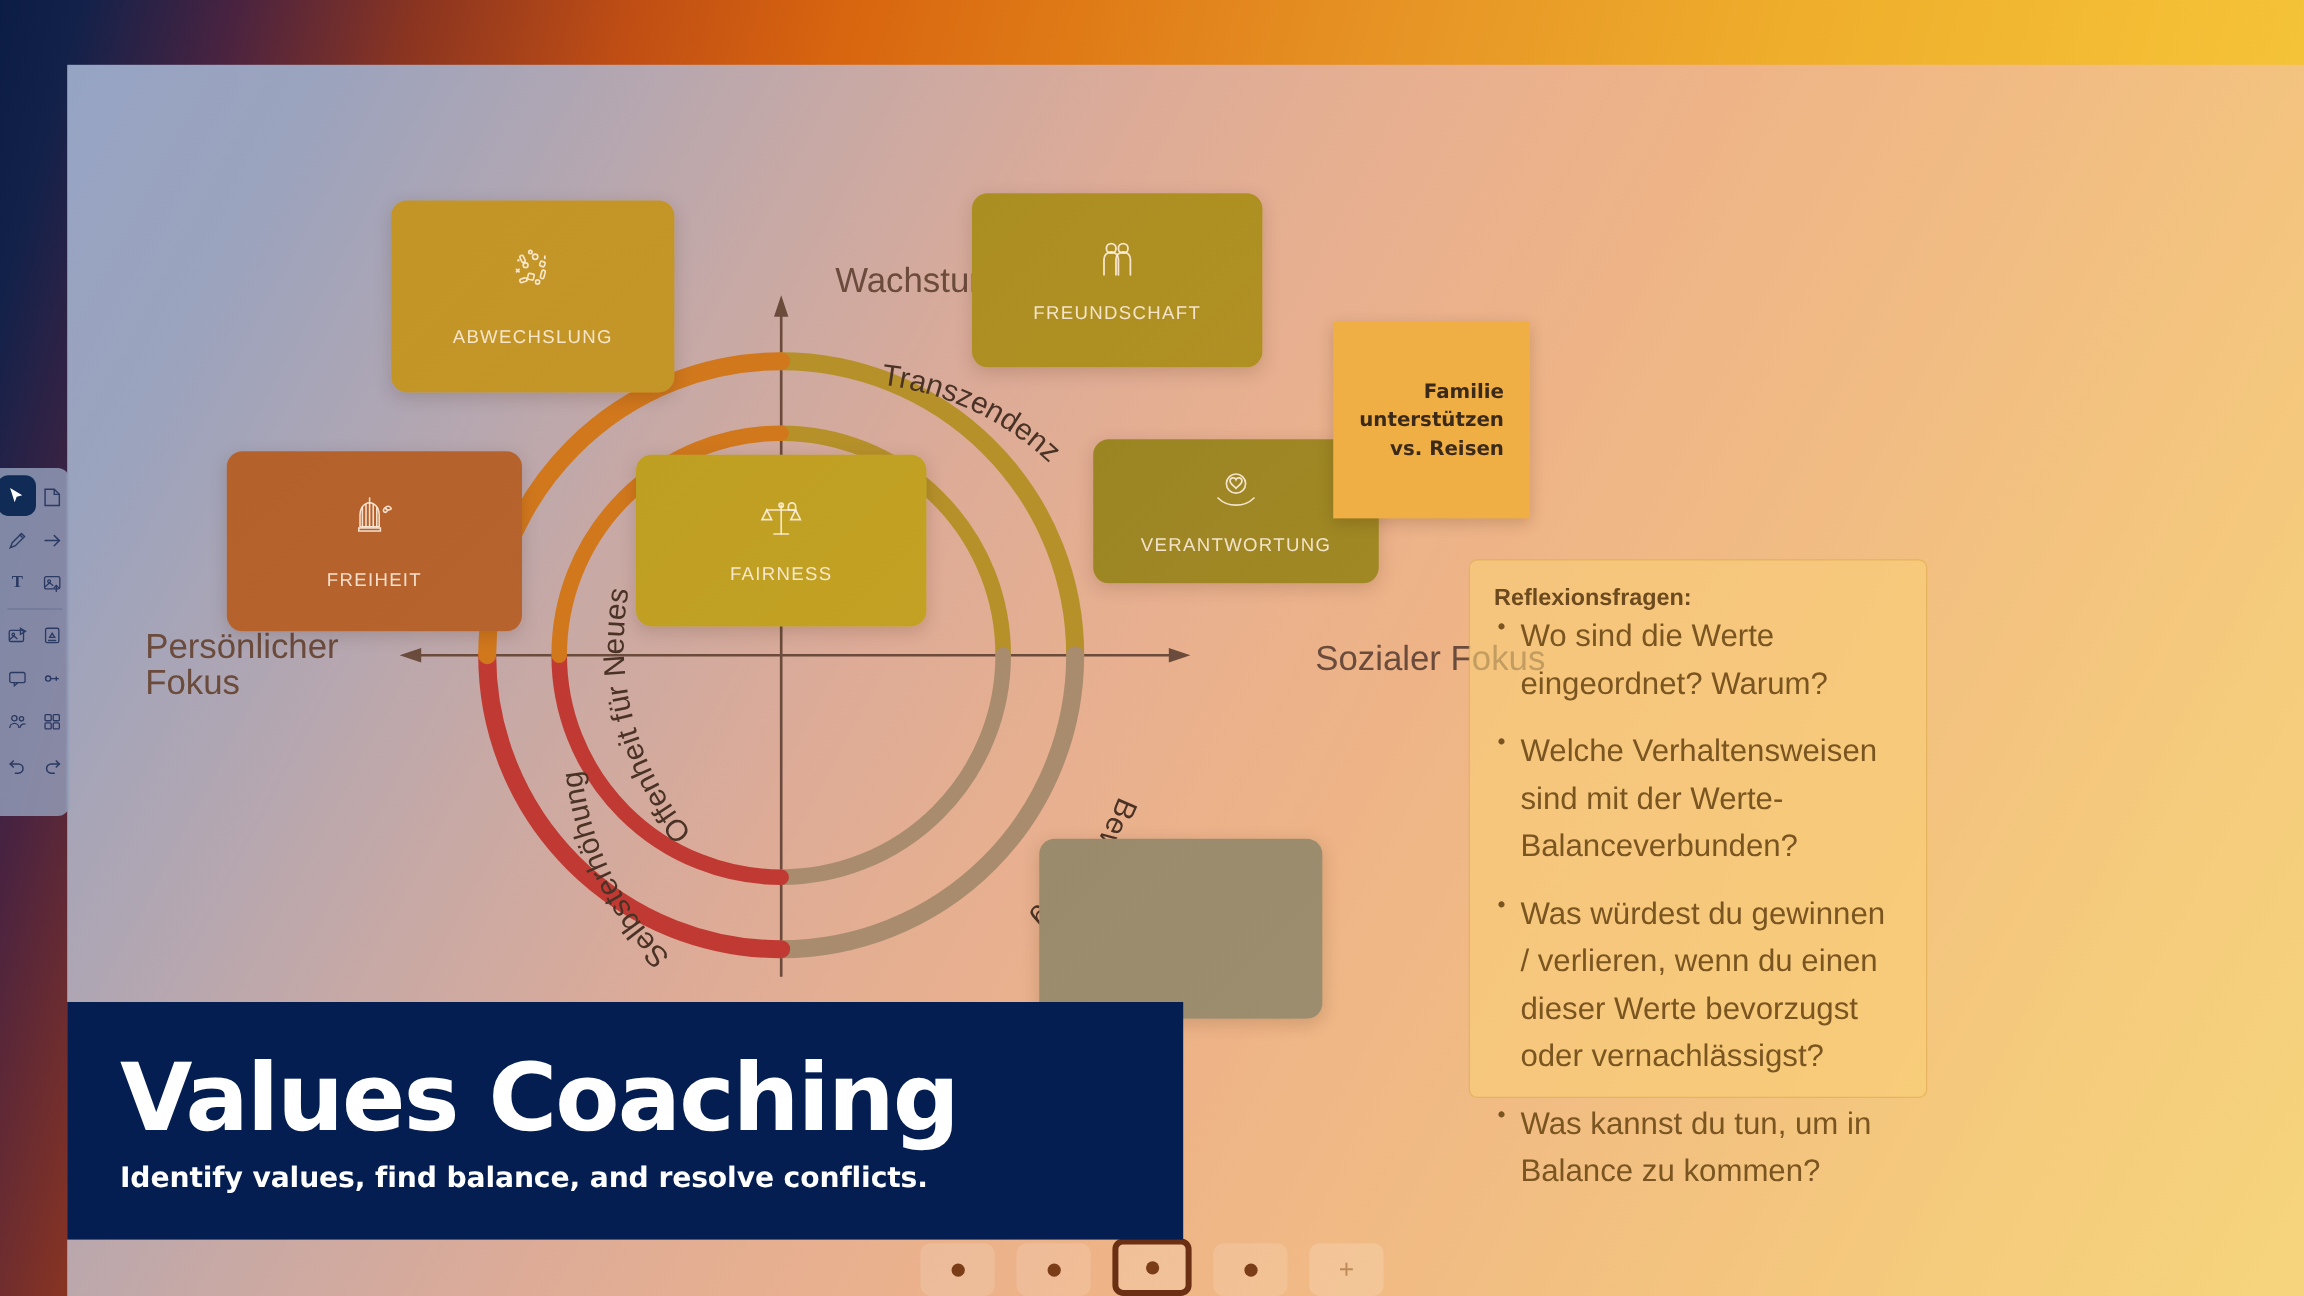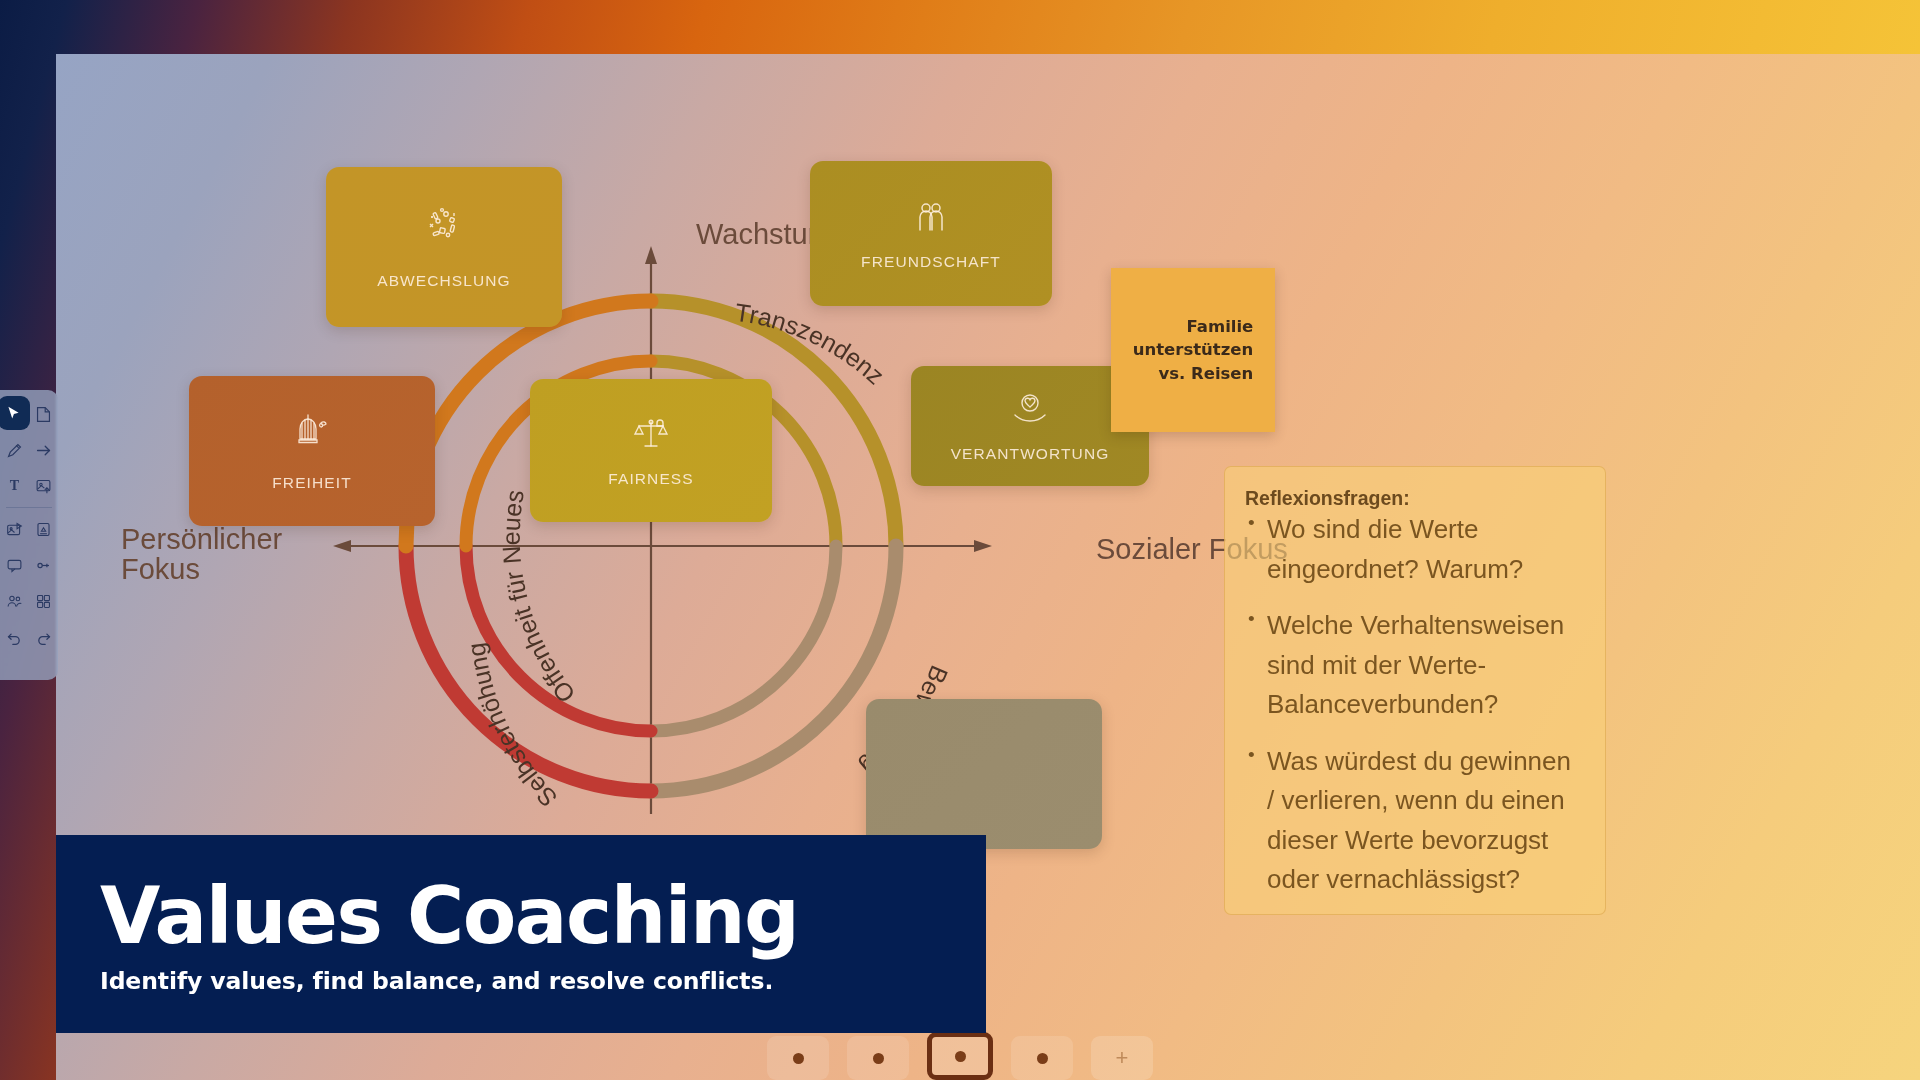--- a/index.html
+++ b/index.html
@@ -357,20 +357,21 @@
 vs. Reisen</div>
 
     <div id="card-hidden-bottom"></div>
 
     <div id="reflection-panel">
       <div id="reflection-title">Reflexionsfragen:</div>
       <ul id="reflection-list">
         <li>Wo sind die Werte eingeordnet? Warum?</li>
         <li>Welche Verhaltensweisen sind mit der Werte-Balanceverbunden?</li>
         <li>Was würdest du gewinnen / verlieren, wenn du einen dieser Werte bevorzugst oder vernachlässigst?</li>
+        <li>Was kannst du tun, um in Balance zu kommen?</li>
       </ul>
     </div>
   </div>
 
   <div id="left-toolbar">
     <div class="tool-row">
       <div class="tool-btn active">
         <svg viewBox="0 0 20 20" fill="currentColor">
             <path d="M4 2 L16 9 L10.5 10.5 L8.5 16z"></path>
           </svg>

